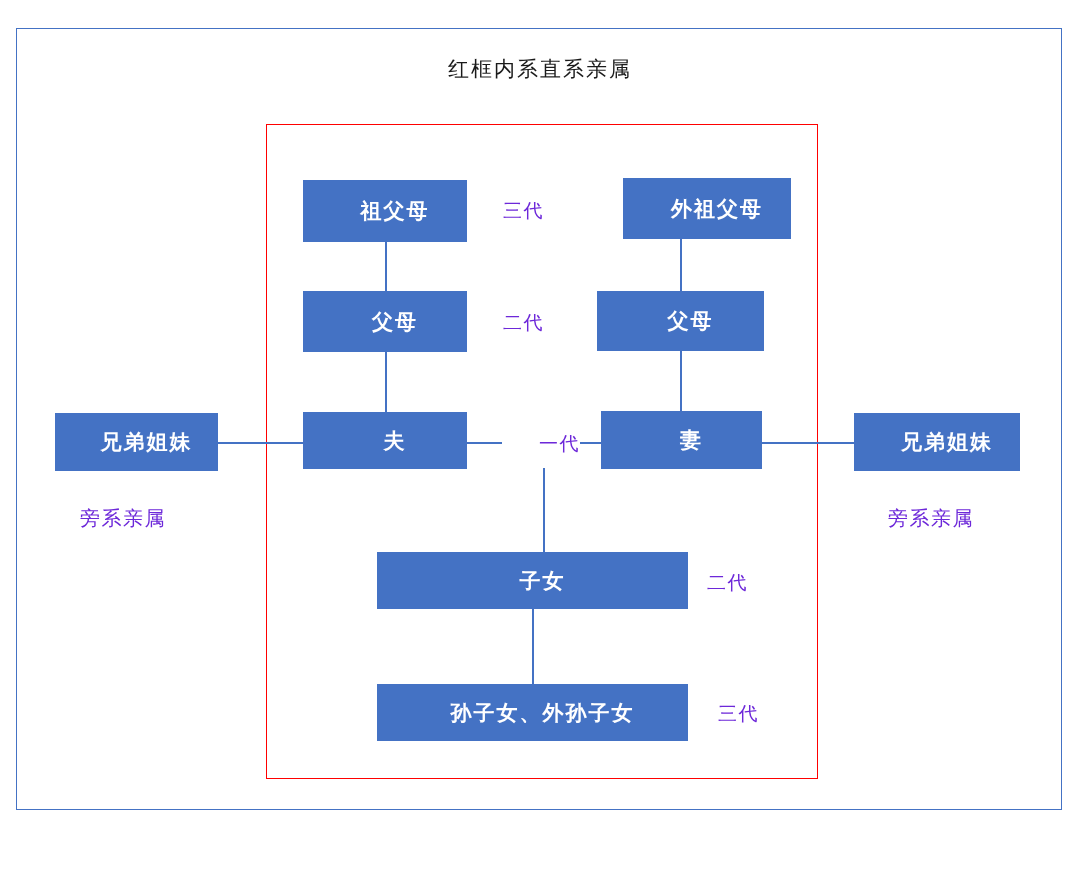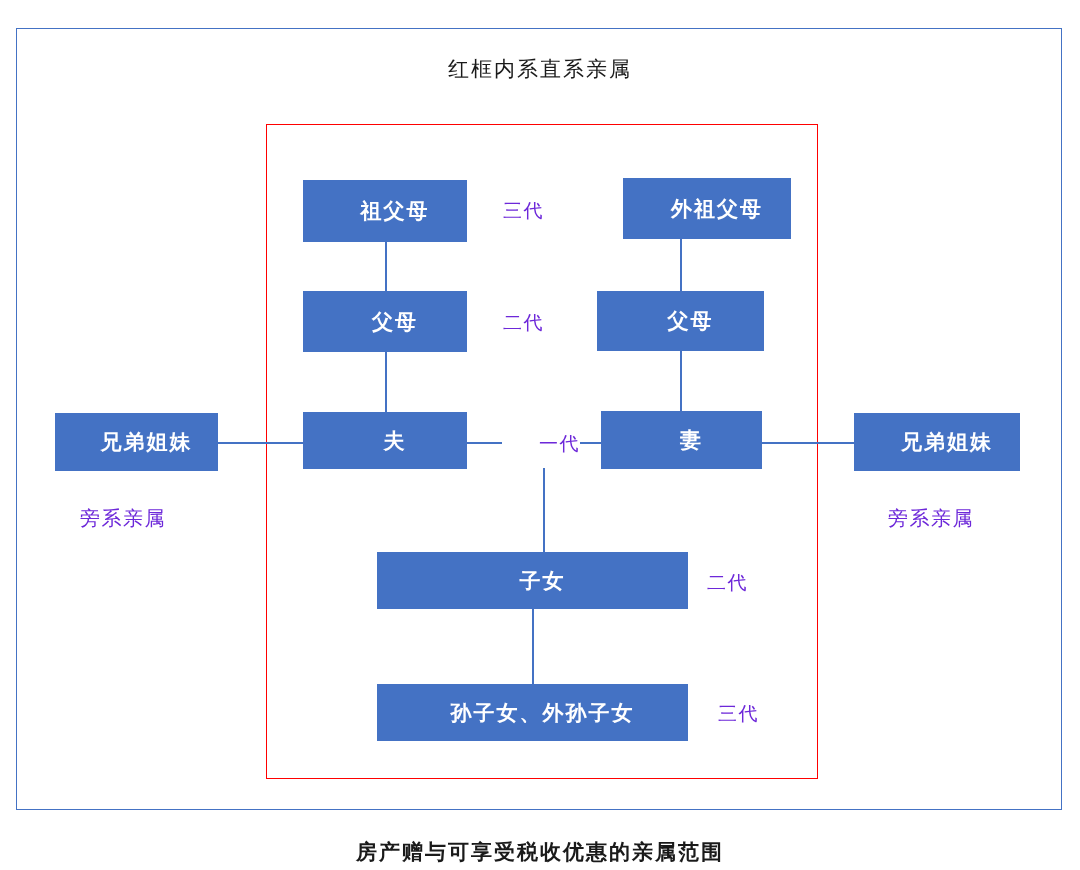--- a/index.html
+++ b/index.html
@@ -173,15 +173,14 @@
   <div class="label gen" style="left:524px; top:431px;margin-left:15px;">一代</div>
 
   <div class="label gen" style="left:707px; top:570px;">二代</div>
 
   <div class="label gen" style="left:718px; top:701px;">三代</div>
 
   <div class="label" style="left:80px; top:505px;">旁系亲属</div>
 
   <div class="label" style="left:888px; top:505px;">旁系亲属</div>
 
-  <div class="caption-bottom">房产赠与可享受税收优惠的亲属范围</div>
 
 </div>
 
 </body></html>

